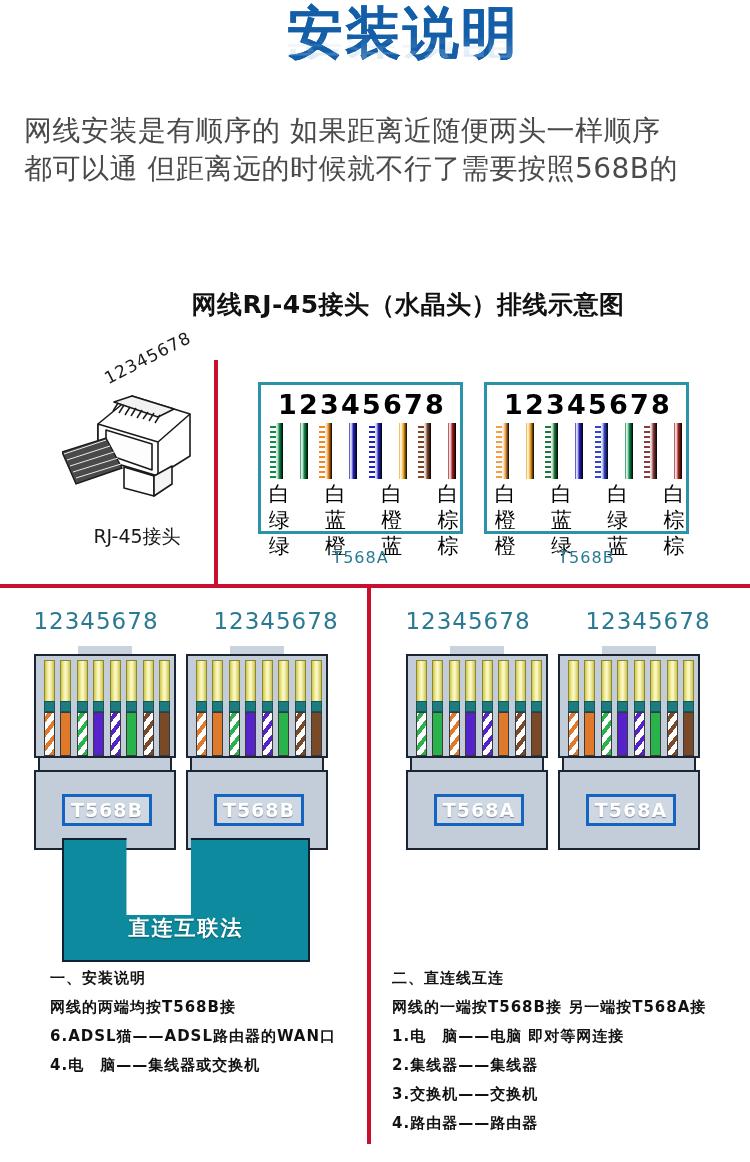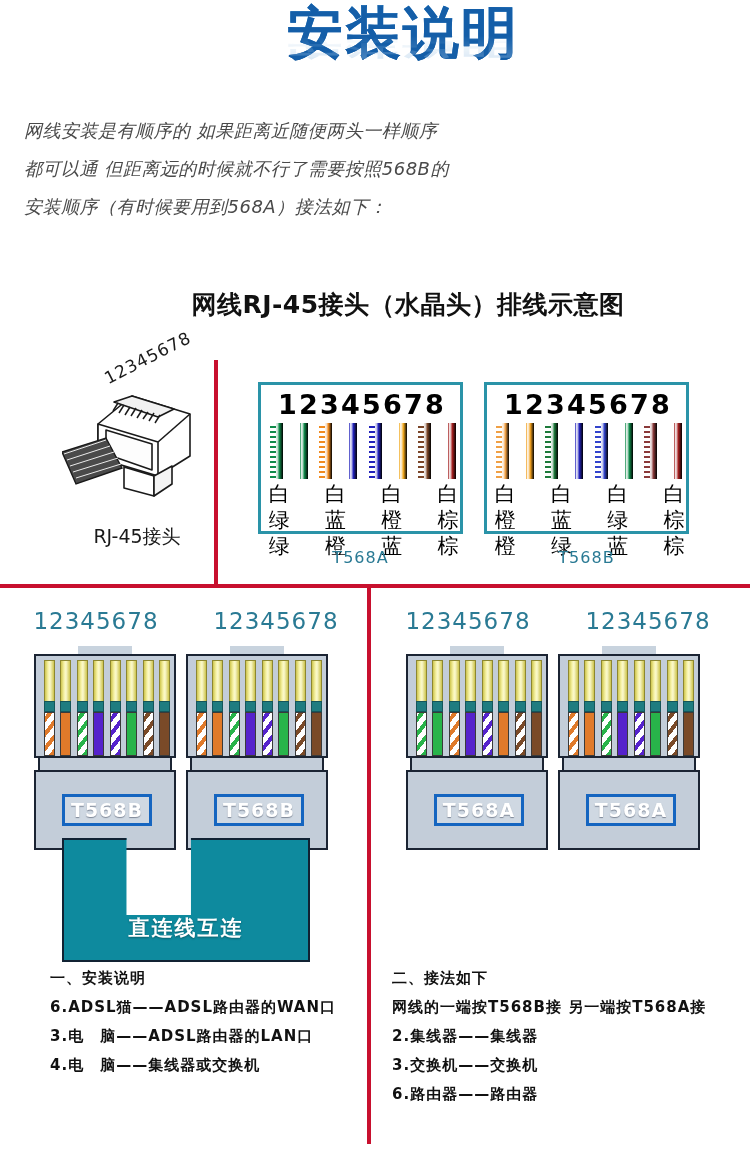--- a/index.html
+++ b/index.html
@@ -28,22 +28,22 @@
     font-family: "DejaVu Sans", "Liberation Sans", sans-serif;
     transform: scaleY(-0.55); transform-origin: top center;
     -webkit-mask-image: linear-gradient(to bottom, rgba(0,0,0,.45), rgba(0,0,0,0) 72%);
     mask-image: linear-gradient(to bottom, rgba(0,0,0,.45), rgba(0,0,0,0) 72%);
     margin-top:-4px; opacity:.85;
   }
 
   
   .intro { position:absolute; left:24px; top:112px; width:706px; }
   .intro p {
-    font-size: 18px; color:#4a4a4a; line-height:38px; letter-spacing:.5px;
-    font-family:"DejaVu Sans","Liberation Sans",sans-serif; white-space:nowrap;font-style:italic;
+    font-size: 28px; color:#4a4a4a; line-height:38px; letter-spacing:.5px;
+    font-family:"DejaVu Sans","Liberation Sans",sans-serif; white-space:nowrap;
   }
 
   
   .sec-title {
     position:absolute; left:0; top:288px; width:750px; text-align:center;
     font-size:25px; font-weight:bold; color:#111; letter-spacing:.5px;
     font-family:"DejaVu Sans","Liberation Sans",sans-serif;
     margin-left:33px;
   }
 
@@ -147,21 +147,20 @@
 <div id="page">
 
   <div class="title-wrap">
     <div class="title-main">安装说明</div>
     <div class="title-refl">安装说明</div>
   </div>
 
   <div class="intro">
     <p>网线安装是有顺序的 如果距离近随便两头一样顺序</p>
     <p>都可以通 但距离远的时候就不行了需要按照568B的</p>
-    <p>安装顺序（有时候要用到568A）接法如下：</p>
   </div>
 
   <div class="sec-title">网线RJ-45接头（水晶头）排线示意图</div>
 
   <div class="rule" id="rule-v-top"></div>
   <div class="rule" id="rule-h"></div>
   <div class="rule" id="rule-v-bot"></div>
 
   <div id="rj45">
     <div class="rj45-nums">12345678</div>
@@ -418,21 +417,21 @@
           </div>
       </div>
       <div class="conn-neck"></div>
       <div class="conn-body">
         <div class="std-badge">
           <span>T568B</span>
         </div>
       </div>
     </div>
     <div class="cable">
-      <div class="cable-label">直连线互连</div>
+      <div class="cable-label">直连互联法</div>
     </div>
   </div>
 
   <div class="diagram" id="diagRight">
     <div class="pairnums">
       <div class="grp">12345678</div>
       <div class="grp">12345678</div>
     </div>
     <div class="conn left">
       <div class="conn-clip"></div>
@@ -537,26 +536,27 @@
       <div class="conn-body">
         <div class="std-badge">
           <span>T568A</span>
         </div>
       </div>
     </div>
   </div>
 
   <div class="notes" id="notesLeft">
     <div class="ln">一、安装说明</div>
+    <div class="ln">网线的两端均按T568B接</div>
     <div class="ln">6.ADSL猫——ADSL路由器的WAN口</div>
-    <div class="ln">3.电　脑——ADSL路由器的LAN口</div>
     <div class="ln">4.电　脑——集线器或交换机</div>
   </div>
 
   <div class="notes" id="notesRight">
-    <div class="ln">二、接法如下</div>
+    <div class="ln">二、直连线互连</div>
     <div class="ln">网线的一端按T568B接 另一端按T568A接</div>
+    <div class="ln">1.电　脑——电脑 即对等网连接</div>
     <div class="ln">2.集线器——集线器</div>
     <div class="ln">3.交换机——交换机</div>
-    <div class="ln">6.路由器——路由器</div>
+    <div class="ln">4.路由器——路由器</div>
   </div>
 
 </div>
 
 </body></html>

